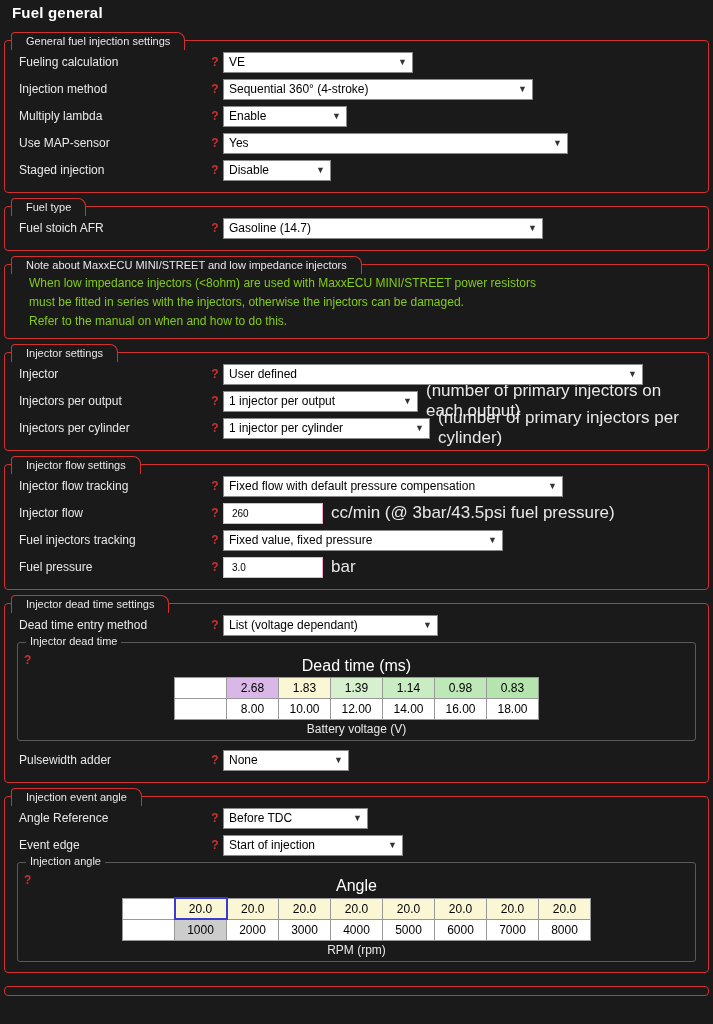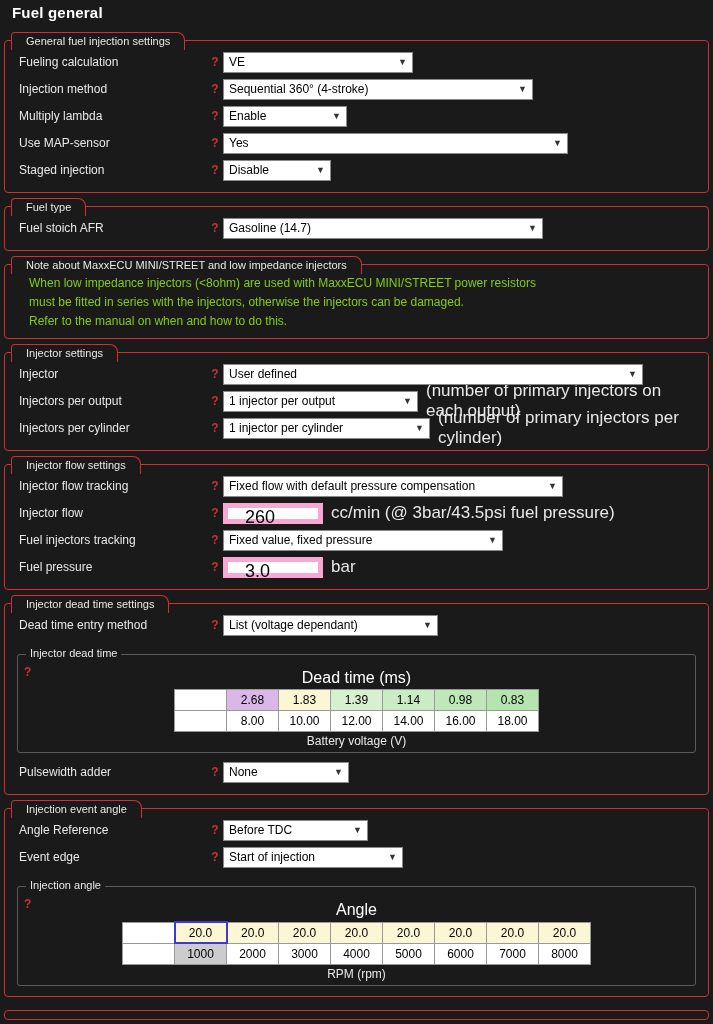--- a/index.html
+++ b/index.html
@@ -44,21 +44,21 @@
     line-height: 14px;
     height: 18px;
   }
   .group.topcap { margin-top: 13px; }
 
   
   .subgroup {
     position: relative;
     border: 1px solid #5a5a5a;
     border-radius: 3px;
-    margin: 16px 6px 2px 6px;
+    margin: 4px 6px 2px 6px;
     padding: 14px 6px 4px 6px;
   }
   .subgroup > .subcap {
     position: absolute;
     top: -8px;
     left: 8px;
     background: #1a1a1a;
     padding: 0 4px;
     font-size: 11px;
     color: #e8e8e8;
@@ -112,25 +112,25 @@
     right: 5px;
     top: 0;
     height: 19px;
     line-height: 19px;
     font-size: 9px;
     color: #333;
   }
   .textbox {
     height: 21px;
     background: #ffffff;
-    border: 5px solid #f9a8d4;
+    border: 1px solid #f9a8d4;
     color: #000000;
-    font-size: 18px;
+    font-size: 10px;
     line-height: 19px;
-    padding: 0 17px;
+    padding: 0 8px;
     flex: none;
     cursor: text;
   }
 
   .note {
     font-size: 12px;
     color: #84cc16;
     padding: 2px 8px 0 18px;
     line-height: 17px;
   }

